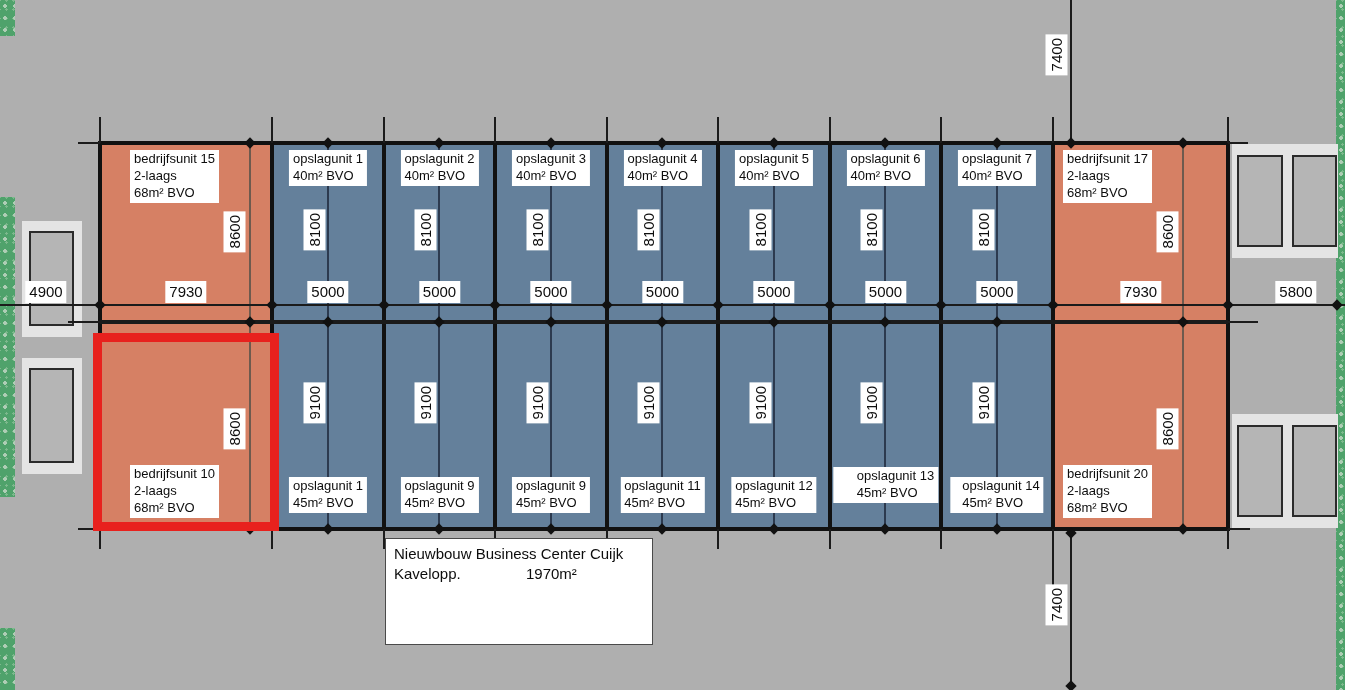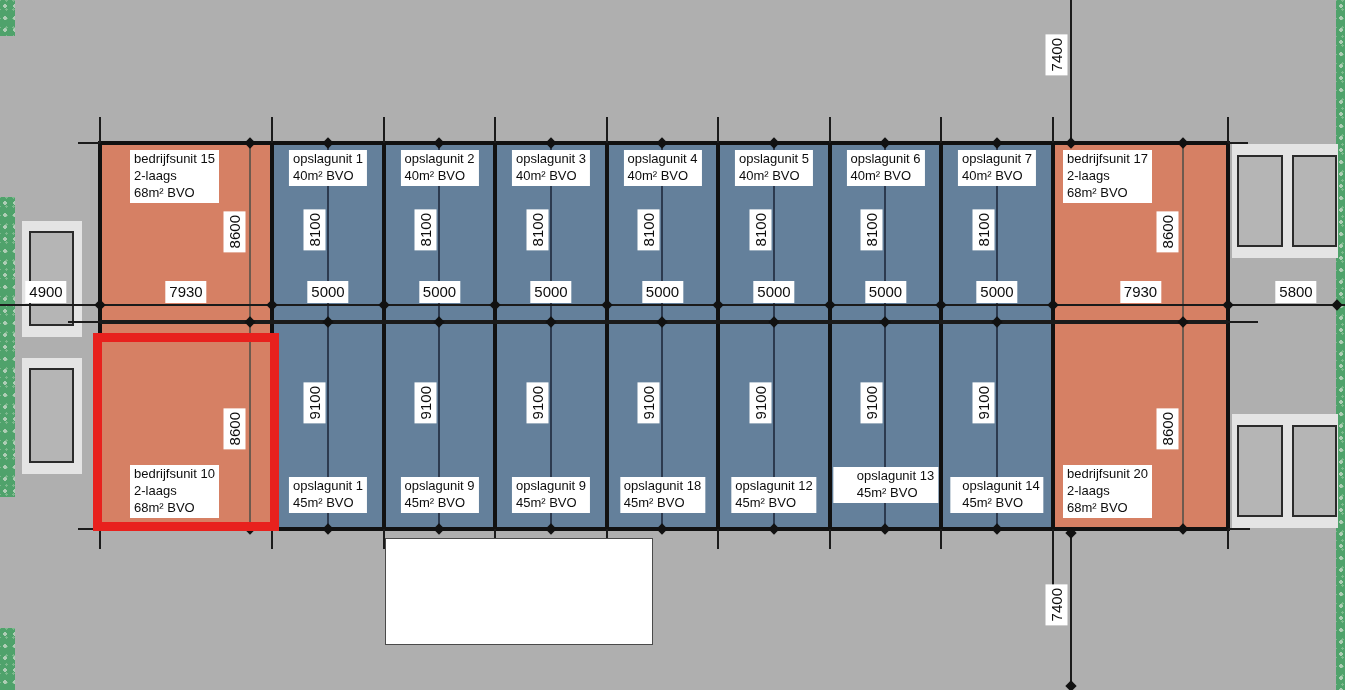--- a/index.html
+++ b/index.html
@@ -52,20 +52,24 @@
   <div class="line" style="left:1070px;top:529px;width:2px;height:159px;"></div>
 
   <div class="chip vchip" style="left:1046px;top:34px;">7400</div>
   <div class="chip vchip" style="left:1046px;top:584px;">7400</div>
   <div class="chip dim-chip" style="left:46px;top:281px;">4900</div>
   <div class="chip dim-chip" style="left:1296px;top:281px;">5800</div>
 
   <div class="highlight-box" style="left:93px;top:333px;width:186px;height:198px;"></div>
 
   <div class="info-box">
+    <div>Nieuwbouw Business Center Cuijk</div>
+    <div class="info-row">
+      <span>Kavelopp.</span><span>1970m²</span>
+    </div>
   </div>
 
 <div class="unit office" style="left: 100px; top: 143px; width: 172px; height: 179px; position: absolute;">
       <div class="iline office-iline" style="left: 147px;"></div>
       <div class="chip name-chip" style="left: 28px; top: 5px;">
         <div>bedrijfsunit 15</div>
         <div>2-laags</div>
         <div>68m² BVO</div>
       </div>
       <div class="chip vchip" style="left: 122px; top: 66px;">8600</div>
@@ -173,21 +177,21 @@
       <div class="iline storage-iline" style="left: 53px;"></div>
       <div class="chip name-chip center-chip" style="bottom: 14px;">
         <div>opslagunit 9</div>
         <div>45m² BVO</div>
       </div>
       <div class="chip vchip" style="left: 30px; top: 58px;">9100</div>
     </div>
     <div class="unit storage" style="left: 607px; top: 322px; width: 111px; height: 207px; position: absolute;">
       <div class="iline storage-iline" style="left: 52px;"></div>
       <div class="chip name-chip center-chip" style="bottom: 14px;">
-        <div>opslagunit 18</div>
+        <div>opslagunit 11</div>
         <div>45m² BVO</div>
       </div>
       <div class="chip vchip" style="left: 29px; top: 58px;">9100</div>
     </div>
     <div class="unit storage" style="left: 718px; top: 322px; width: 112px; height: 207px; position: absolute;">
       <div class="iline storage-iline" style="left: 53px;"></div>
       <div class="chip name-chip center-chip" style="bottom: 14px;">
         <div>opslagunit 12</div>
         <div>45m² BVO</div>
       </div>

